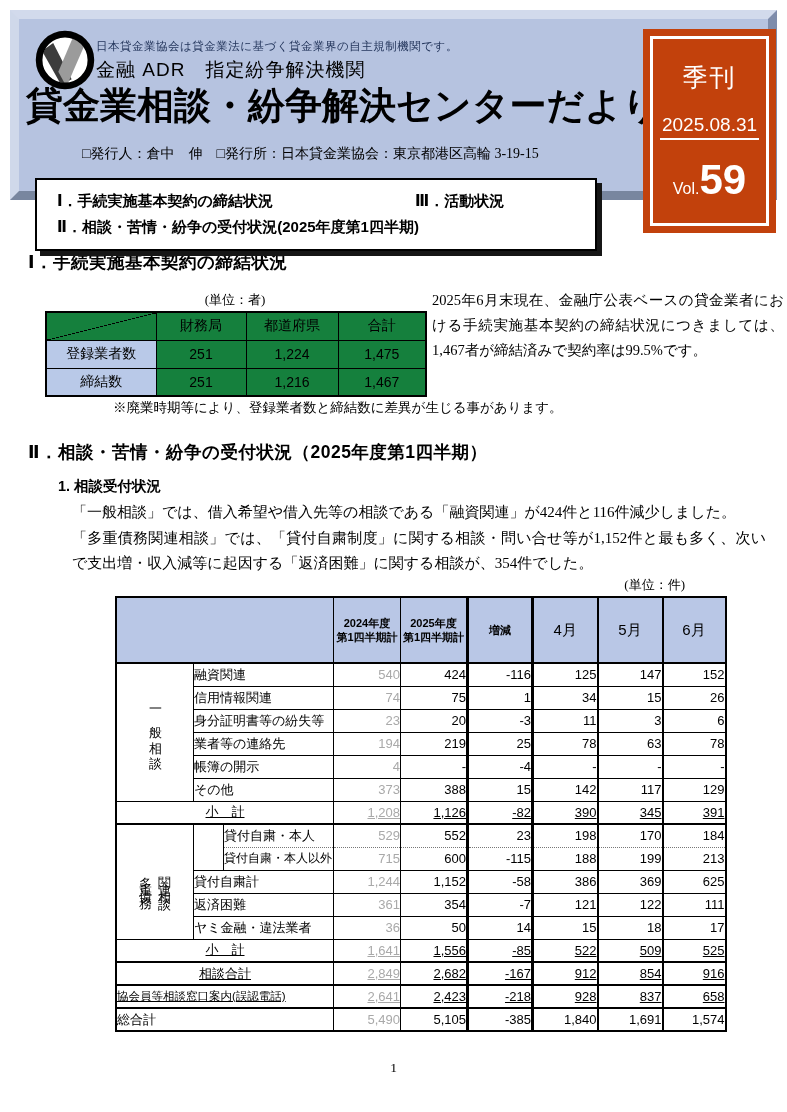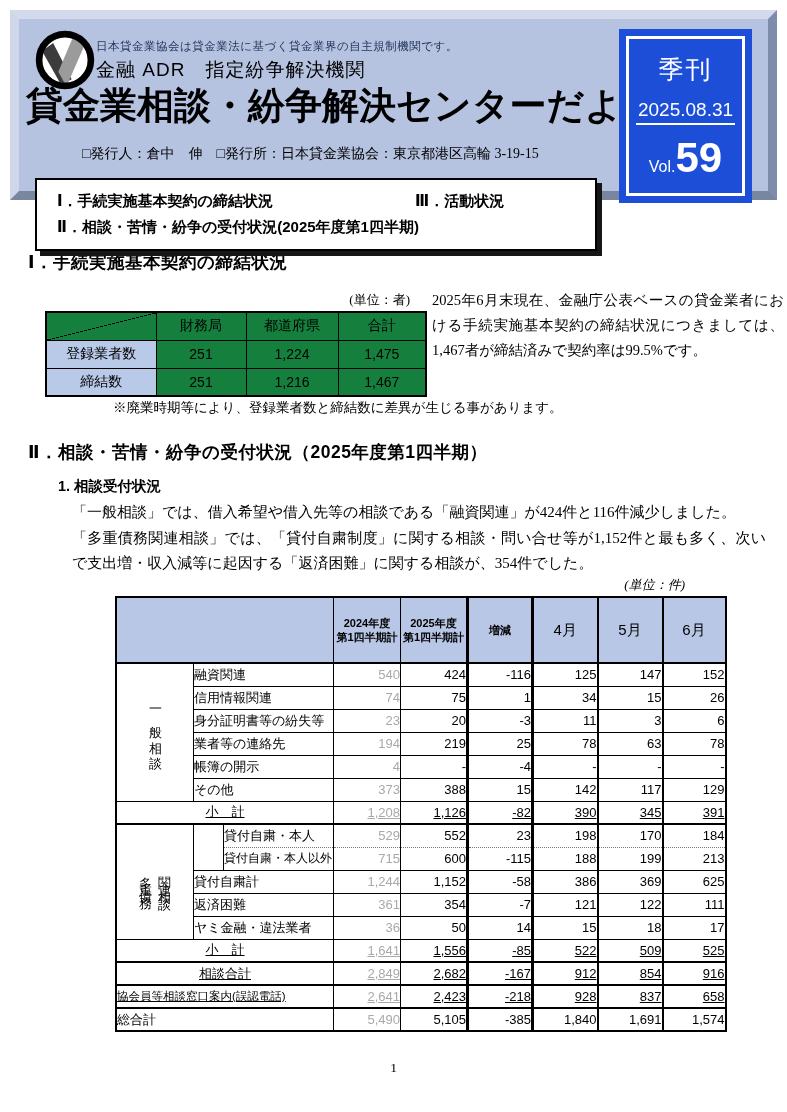--- a/index.html
+++ b/index.html
@@ -13,21 +13,21 @@
             background:#b6c3e0; border:9px solid;
             border-color:#d2daec #7e8cab #78869f #cfd8ea; }
   .logo { position:absolute; left:9px; top:4px; width:74px; height:74px; }
   .tagline { position:absolute; left:77px; top:20px; font-size:11.5px; color:#24365c;
              font-family:"Liberation Serif","DejaVu Serif",serif; letter-spacing:0.5px; }
   .adr-line { position:absolute; left:77px; top:38px; font-size:19px; color:#000; letter-spacing:1px; }
   .main-title { position:absolute; left:7px; top:62px; font-size:37px; font-weight:bold;
                 letter-spacing:0px; white-space:nowrap; }
   .publisher { position:absolute; left:63px; top:126px; font-size:14px;
                font-family:"Liberation Serif","DejaVu Serif",serif; }
-  .volbox { position:absolute; left:600px; top:10px; width:133px; height:174px; background:#1d4ed8; }
+  .volbox { position:absolute; left:624px; top:10px; width:133px; height:204px; background:#c2410c; }
   .volframe { position:absolute; left:7px; top:7px; right:7px; bottom:7px; border:3px solid #fff;
               display:flex; flex-direction:column; align-items:center; justify-content:space-evenly;
               color:#fff; padding:2px 0; }
   .kikan { font-size:25px; letter-spacing:2px; }
   .vdate { font-size:19px; border-bottom:2px solid #fff; padding:0 2px 2px 2px; }
   .volline { display:flex; align-items:baseline; }
   .vol-prefix { font-size:16px; }
   .vol-no { font-size:42px; font-weight:bold; line-height:1; }
 
   
@@ -37,22 +37,22 @@
   .toc-row1 { display:flex; }
   .toc-c1 { flex:0 0 358px; }
 
   
   .h-sec { position:absolute; font-size:17.5px; font-weight:bold; letter-spacing:0.5px; }
   .h1 { left:28px; top:250px; }
   .h2 { left:28px; top:440px; }
   .sub1 { position:absolute; left:58px; top:477px; font-size:14.5px; font-weight:bold; }
 
   .unit-label { position:absolute; font-size:13px; font-family:"Liberation Serif","DejaVu Serif",serif; }
-  .unit1 { left:30px; top:291px; width:380px; text-align:right; }
-  .unit2 { left:115px; top:576px; width:570px; text-align:right;font-style:italic; }
+  .unit1 { left:45px; top:291px; width:380px; text-align:center; }
+  .unit2 { left:115px; top:576px; width:570px; text-align:right; }
 
   
   .s1table { position:absolute; left:45px; top:311px; border-collapse:collapse; table-layout:fixed; }
   .s1table td { border:1px solid #000; text-align:center; font-size:14px; height:28px; background:#15803d; }
   .s1table { border:2px solid #000; }
   .s1table td.diag { background-image:linear-gradient(to bottom right,
       transparent 49.3%, #000 49.3%, #000 50.7%, transparent 50.7%); }
   .s1table td.rowlbl { background:#b9c9e8; }
   .s1note { position:absolute; left:113px; top:399px; font-size:13.5px;
             font-family:"Liberation Serif","DejaVu Serif",serif; }

